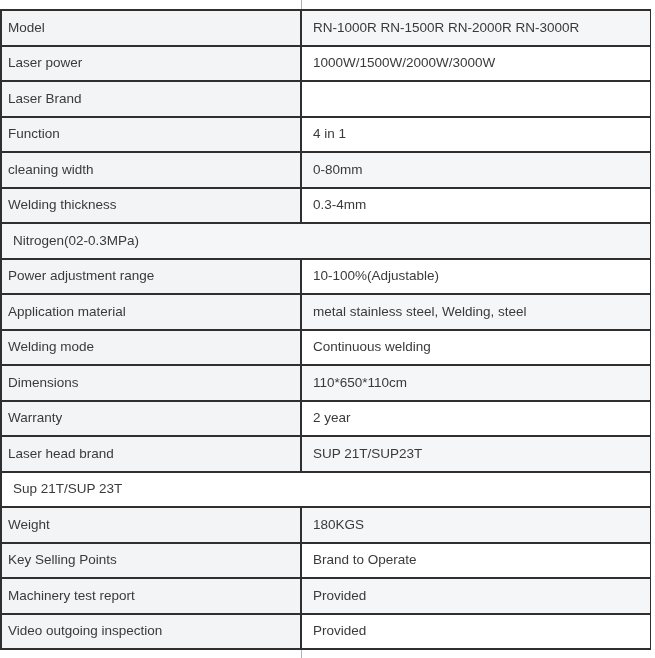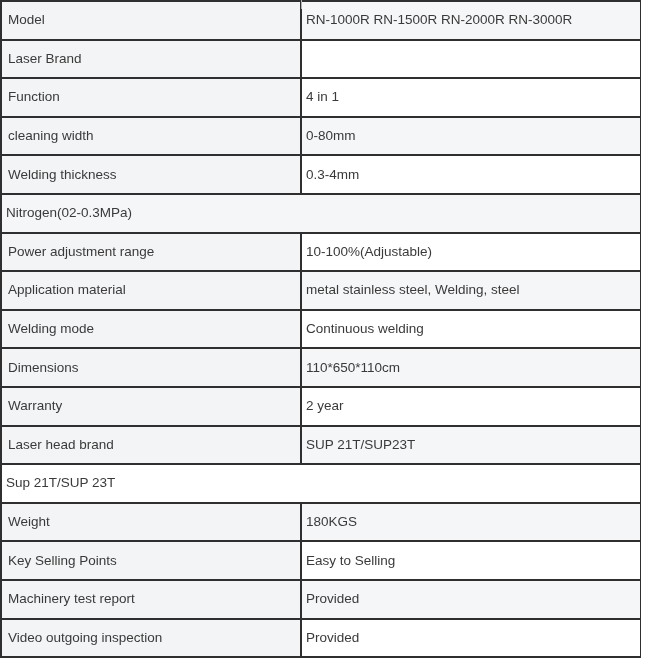--- a/index.html
+++ b/index.html
@@ -26,20 +26,21 @@
     height: 658px;
     background: var(--page-bg);
   }
   .spec-table {
     position: absolute;
     left: 0;
     top: 0;
     width: 651px;
     height: 658px;
     display: flex;
+    flex-direction: column;
   }
   
   .partial-strip {
     position: relative;
     background: var(--row-bg);
     flex: 0 0 auto;
   }
   .partial-strip.top { height: 9px; }
   .partial-strip.bottom { height: 8px; flex: 1 1 auto; }
   .partial-strip .divider-cont {
@@ -75,36 +76,40 @@
   .cell.label {
     width: 300px;
     flex: 0 0 300px;
     background: var(--label-bg);
     border-right: 2px solid var(--border);
     padding-left: 6px;
   }
   .cell.value {
     flex: 1 1 auto;
     background: var(--row-bg);
-    padding-left: 4px;
+    padding-left: 11px;
   }
   .row.striped .cell.value { background: var(--stripe-bg); }
 </style>
 </head>
 <body>
 
 <div class="page">
   <div class="spec-table">
     <div class="partial-strip top">
       <div class="divider-cont"></div>
     </div>
     <div class="rows">
         <div class="row striped">
           <div class="cell label">Model</div>
           <div class="cell value">RN-1000R RN-1500R RN-2000R RN-3000R</div>
+        </div>
+        <div class="row">
+          <div class="cell label">Laser power</div>
+          <div class="cell value">1000W/1500W/2000W/3000W</div>
         </div>
         <div class="row striped">
           <div class="cell label">Laser Brand</div>
         </div>
         <div class="row">
           <div class="cell label">Function</div>
           <div class="cell value">4 in 1</div>
         </div>
         <div class="row striped">
           <div class="cell label">cleaning width</div>
@@ -143,21 +148,21 @@
         </div>
         <div class="row">
           <div class="cell value">Sup 21T/SUP 23T</div>
         </div>
         <div class="row striped">
           <div class="cell label">Weight</div>
           <div class="cell value">180KGS</div>
         </div>
         <div class="row">
           <div class="cell label">Key Selling Points</div>
-          <div class="cell value">Easy to Selling</div>
+          <div class="cell value">Brand to Operate</div>
         </div>
         <div class="row striped">
           <div class="cell label">Machinery test report</div>
           <div class="cell value">Provided</div>
         </div>
         <div class="row">
           <div class="cell label">Video outgoing inspection</div>
           <div class="cell value">Provided</div>
         </div>
       </div>

